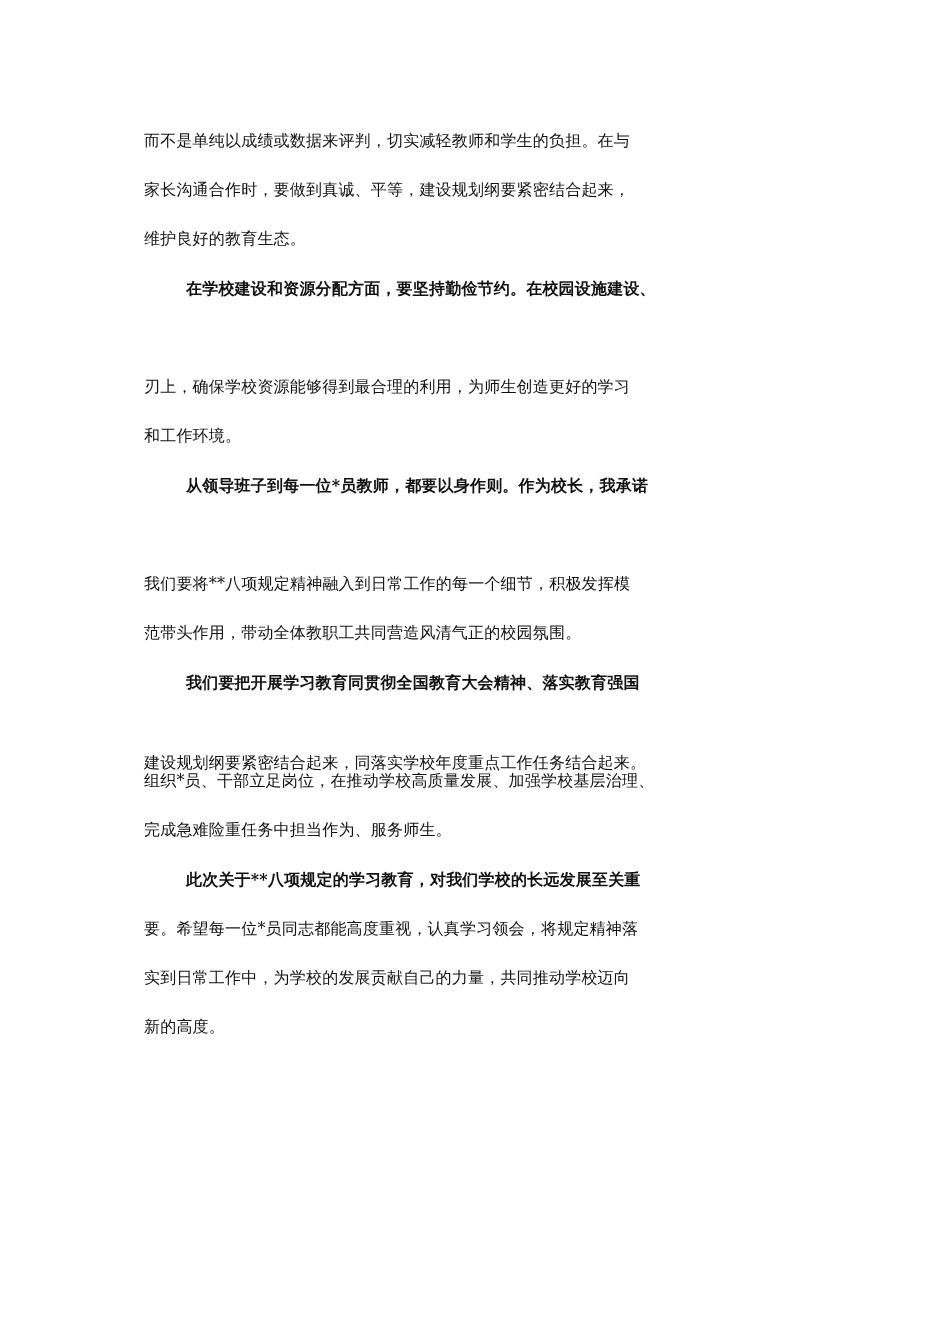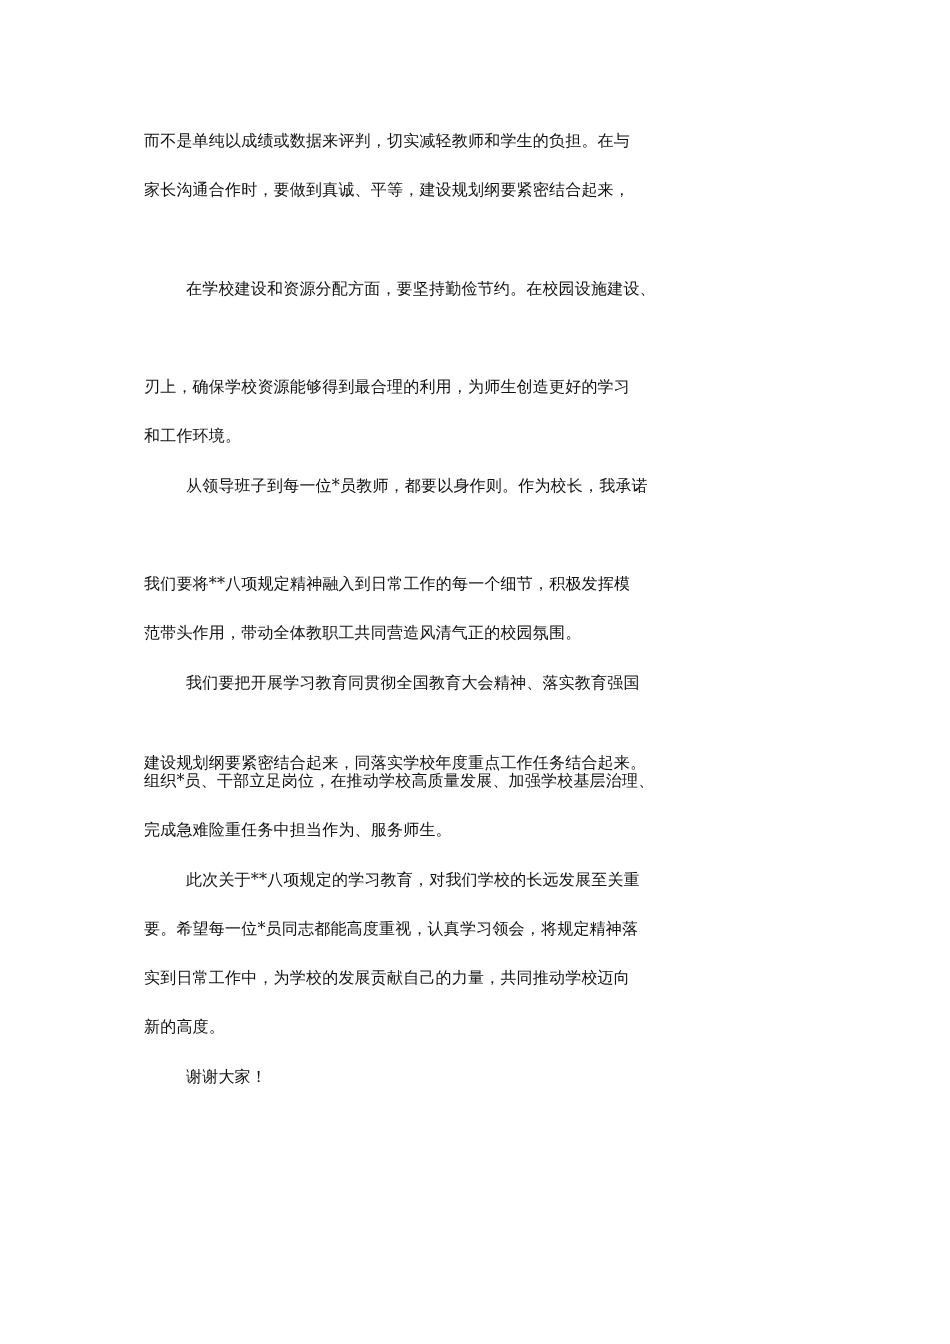--- a/index.html
+++ b/index.html
@@ -25,42 +25,42 @@
     }
     .line {
       position: absolute;
       left: 144px;
       width: 680px;
       font-size: 16px;
       line-height: 26px;
       white-space: nowrap;
       letter-spacing: 0.2px;
     }
-    .indent { left: 186px; }
+    .indent { left: 186px; font-weight: bold; }
   </style>
 </head>
 <body>
 
 <div class="page">
 
   <div class="line" style="top:128px">而不是单纯以成绩或数据来评判，切实减轻教师和学生的负担。在与</div>
   <div class="line" style="top:177px">家长沟通合作时，要做到真诚、平等，建设规划纲要紧密结合起来，</div>
+  <div class="line" style="top:226px">维护良好的教育生态。</div>
 
   <div class="line indent" style="top:276px">在学校建设和资源分配方面，要坚持勤俭节约。在校园设施建设、</div>
   <div class="line" style="top:374px">刃上，确保学校资源能够得到最合理的利用，为师生创造更好的学习</div>
   <div class="line" style="top:423px">和工作环境。</div>
 
   <div class="line indent" style="top:473px">从领导班子到每一位*员教师，都要以身作则。作为校长，我承诺</div>
   <div class="line" style="top:571px">我们要将**八项规定精神融入到日常工作的每一个细节，积极发挥模</div>
   <div class="line" style="top:620px">范带头作用，带动全体教职工共同营造风清气正的校园氛围。</div>
 
   <div class="line indent" style="top:670px">我们要把开展学习教育同贯彻全国教育大会精神、落实教育强国</div>
   <div class="line" style="top:750px">建设规划纲要紧密结合起来，同落实学校年度重点工作任务结合起来。</div>
   <div class="line" style="top:768px">组织*员、干部立足岗位，在推动学校高质量发展、加强学校基层治理、</div>
   <div class="line" style="top:817px">完成急难险重任务中担当作为、服务师生。</div>
 
   <div class="line indent" style="top:867px">此次关于**八项规定的学习教育，对我们学校的长远发展至关重</div>
   <div class="line" style="top:916px">要。希望每一位*员同志都能高度重视，认真学习领会，将规定精神落</div>
   <div class="line" style="top:965px">实到日常工作中，为学校的发展贡献自己的力量，共同推动学校迈向</div>
   <div class="line" style="top:1014px">新的高度。</div>
 
-  <div class="line indent" style="top:1064px">谢谢大家！</div>
 </div>
 
 </body></html>

